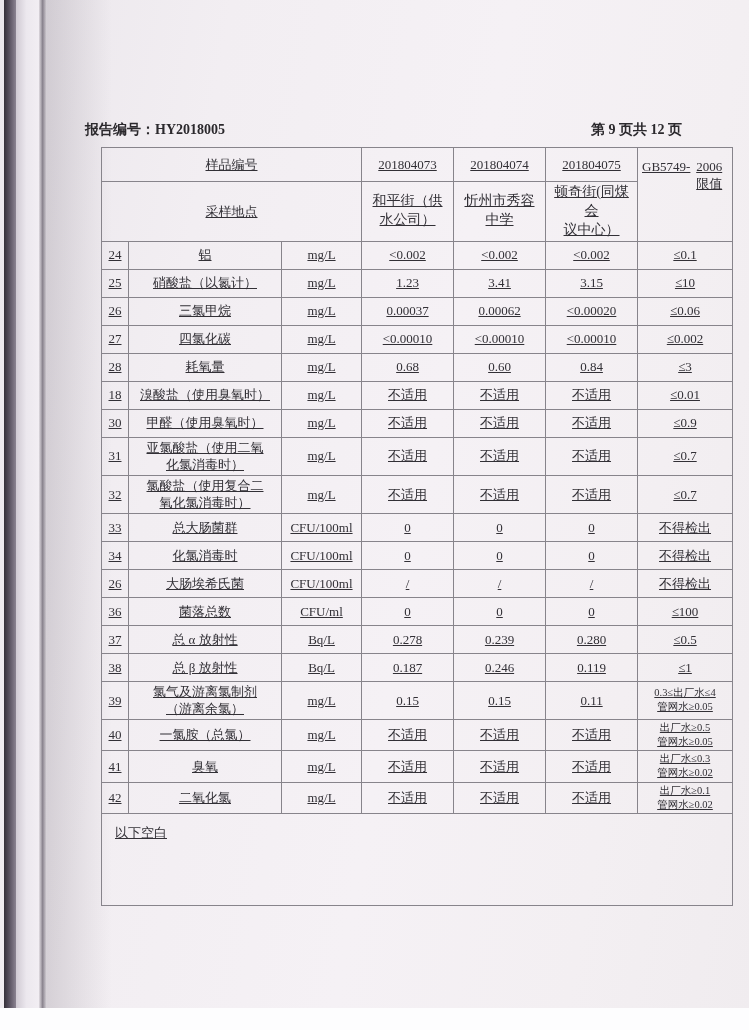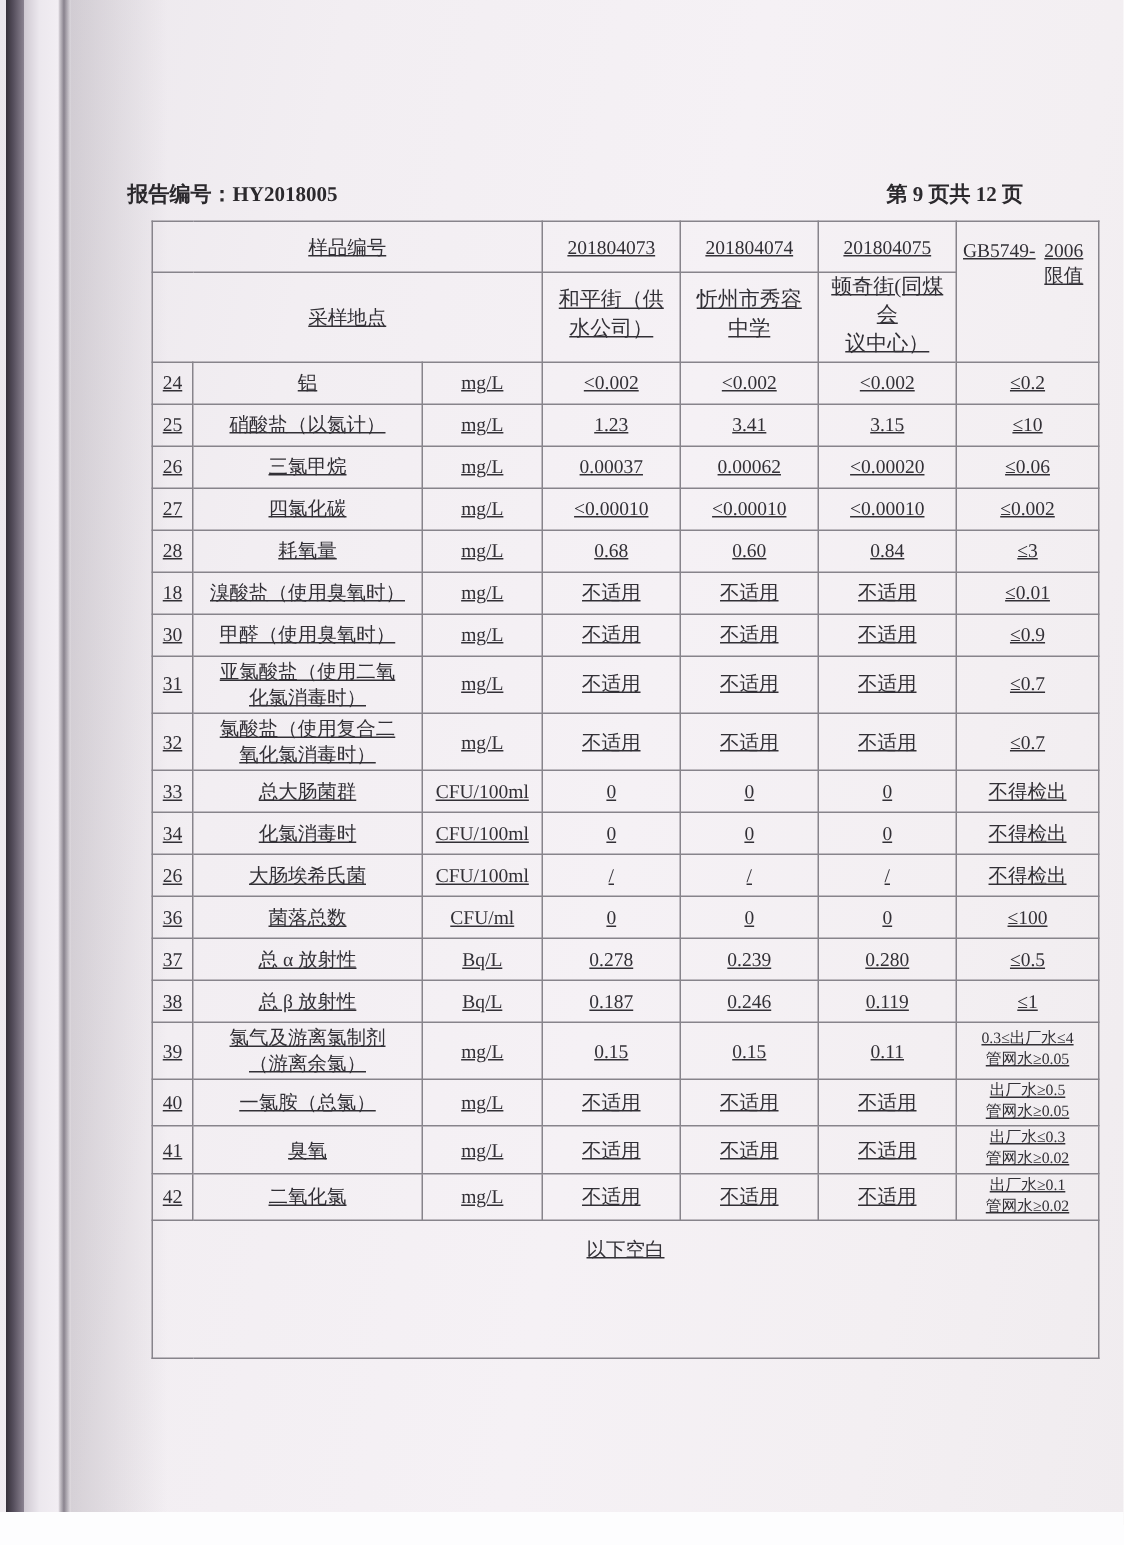--- a/index.html
+++ b/index.html
@@ -43,21 +43,21 @@
   }
   table.report{border:1px solid #6f6c73;}
   thead tr.h1 td{height:34px;}
   thead tr.h2 td{height:39px;}
   td.loc{font-size:14px;white-space:pre-line;line-height:1.3;}
   td.item{text-align:left;padding-left:7px;white-space:pre-line;line-height:1.4;}
   td.limit{white-space:pre-line;}
   td.limit-small{font-size:10.5px;line-height:1.4;white-space:pre-line;}
   td.limit-head{padding:0;}
   .limit-head-inner{display:flex;justify-content:space-evenly;height:73px;}
-  tr.footer-row td{height:92px;text-align:center;vertical-align:top;padding:10px 13px;}
+  tr.footer-row td{height:92px;text-align:left;vertical-align:top;padding:10px 13px;}
 </style>
 </head>
 <body>
 
 <div class="scan">
   <div class="edge edge-dark1"></div>
   <div class="edge edge-light"></div>
   <div class="edge edge-dark2"></div>
   <div class="edge edge-soft"></div>
   <div class="bottom-strip"></div>
@@ -103,21 +103,21 @@
         </tr>
       </thead>
       <tbody>
           <tr>
             <td>24</td>
             <td class="item">铝</td>
             <td>mg/L</td>
             <td>&lt;0.002</td>
             <td>&lt;0.002</td>
             <td>&lt;0.002</td>
-            <td class="limit">≤0.2</td>
+            <td class="limit">≤0.1</td>
           </tr>
           <tr>
             <td>25</td>
             <td class="item">硝酸盐（以氮计）</td>
             <td>mg/L</td>
             <td>1.23</td>
             <td>3.41</td>
             <td>3.15</td>
             <td class="limit">≤10</td>
           </tr>

